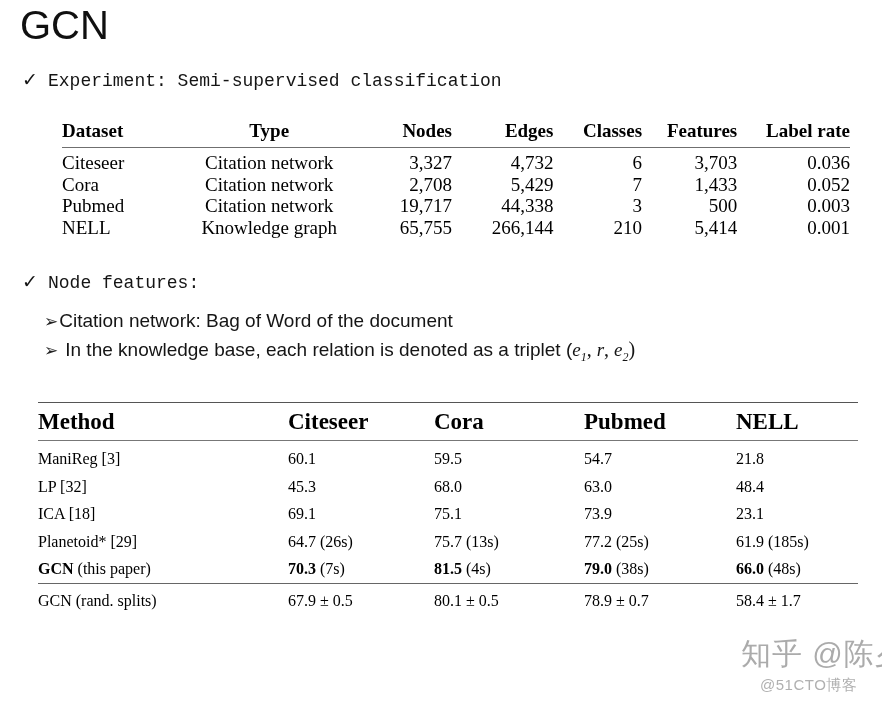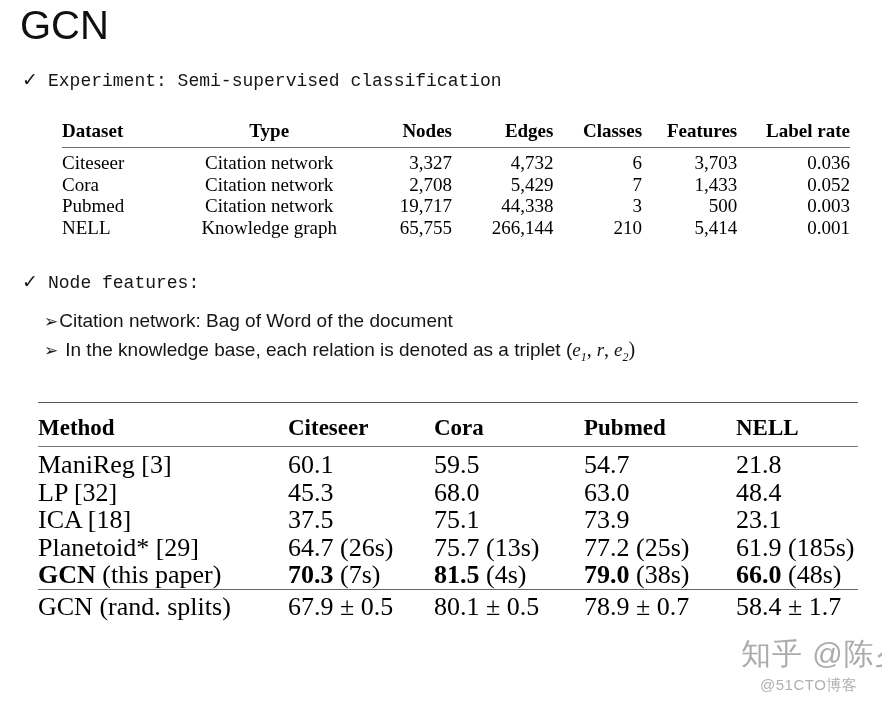--- a/index.html
+++ b/index.html
@@ -138,29 +138,29 @@
     width: 820px;
   }
   #table-results th {
     font-weight: bold;
     font-size: 23px;
     line-height: 31px;
     text-align: left;
     padding-bottom: 3px;
   }
   #table-results td {
-    font-size: 26px;
+    font-size: 16px;
     line-height: 27.6px;
     text-align: left;
   }
   #table-results thead tr {
     border-top: 1.8px solid #555;
     border-bottom: 1.8px solid #777;
   }
-  #table-results thead tr th { padding-top: 9px; }
+  #table-results thead tr th { padding-top: 3px; }
   #table-results tbody tr:first-child td { padding-top: 4px; }
   #table-results tbody tr.row-rule-above td {
     border-top: 1.6px solid #666;
     padding-top: 3px;
   }
   .t2-c-method  { width: 250px; }
   .t2-c-cite    { width: 146px; }
   .t2-c-cora    { width: 150px; }
   .t2-c-pub     { width: 152px; }
   .t2-c-nell    { width: 122px; }
@@ -286,21 +286,21 @@
     </tr>
     <tr>
       <td class="t2-c-method">LP [32]</td>
       <td class="t2-c-cite">45.3</td>
       <td class="t2-c-cora">68.0</td>
       <td class="t2-c-pub">63.0</td>
       <td class="t2-c-nell">48.4</td>
     </tr>
     <tr>
       <td class="t2-c-method">ICA [18]</td>
-      <td class="t2-c-cite">37.5</td>
+      <td class="t2-c-cite">69.1</td>
       <td class="t2-c-cora">75.1</td>
       <td class="t2-c-pub">73.9</td>
       <td class="t2-c-nell">23.1</td>
     </tr>
     <tr>
       <td class="t2-c-method">Planetoid* [29]</td>
       <td class="t2-c-cite">64.7 (26s)</td>
       <td class="t2-c-cora">75.7 (13s)</td>
       <td class="t2-c-pub">77.2 (25s)</td>
       <td class="t2-c-nell">61.9 (185s)</td>

